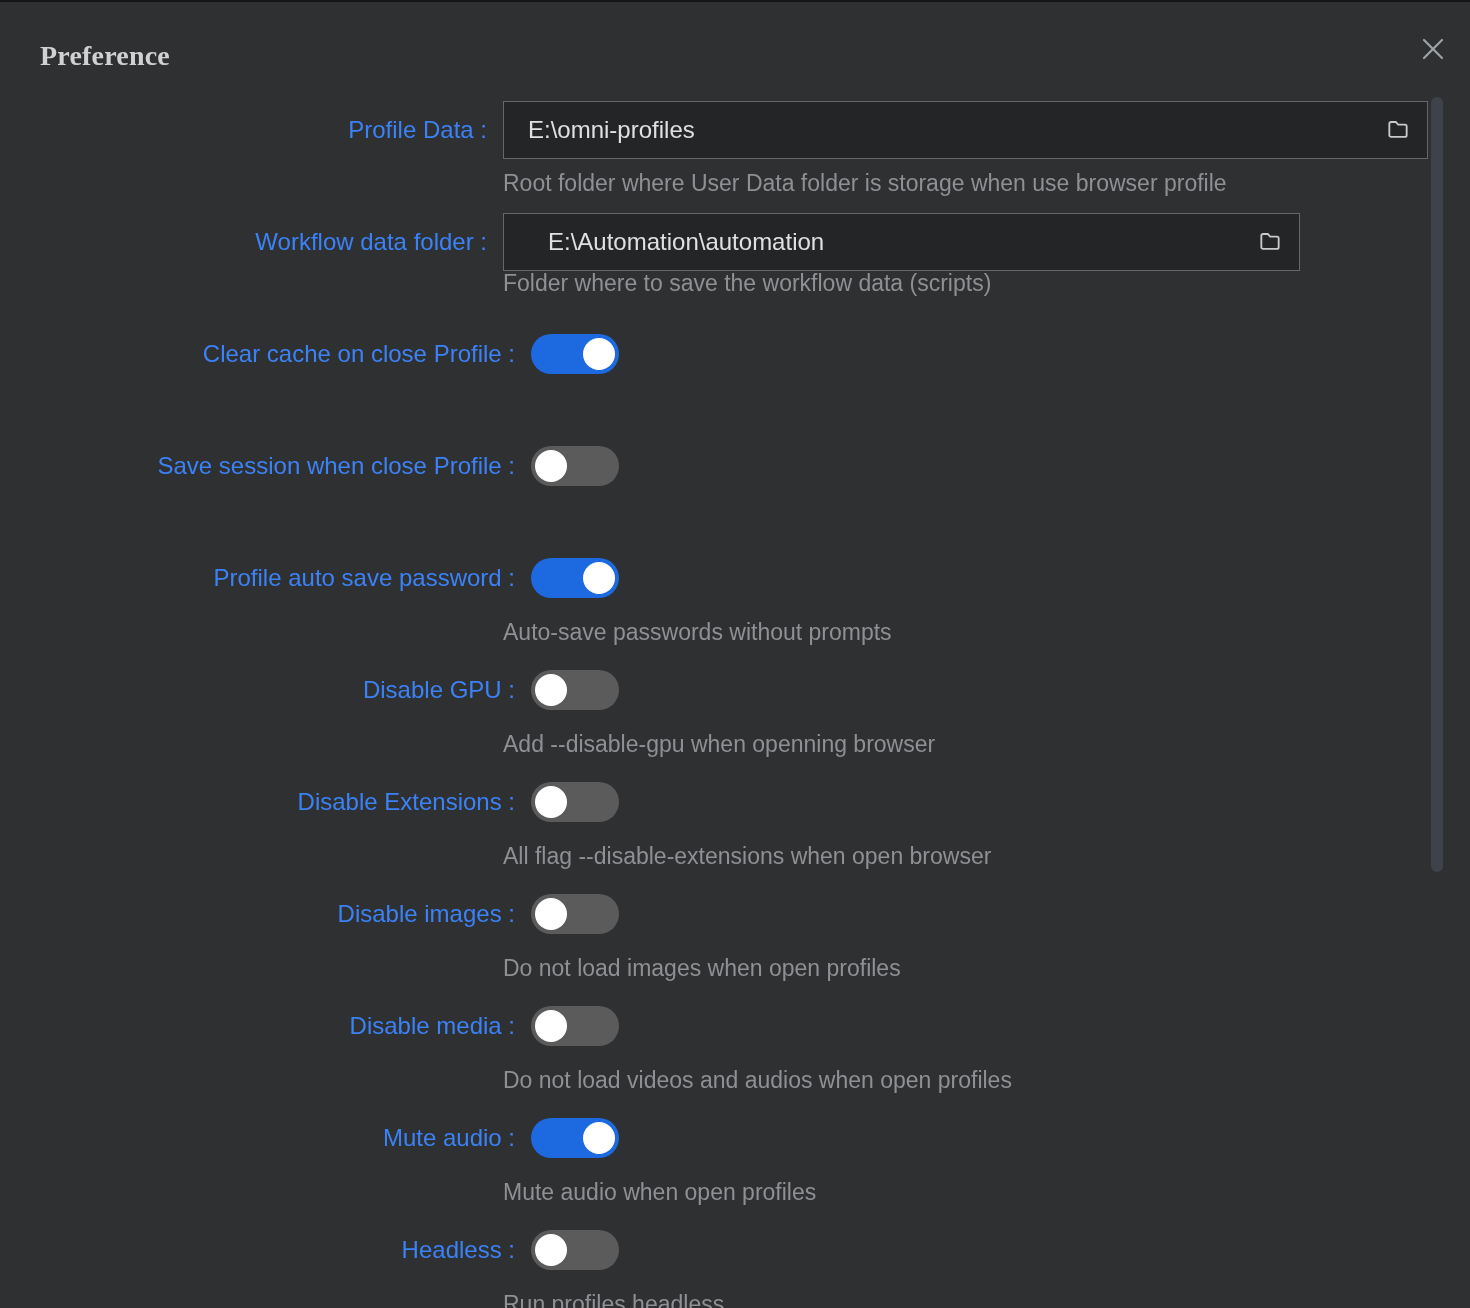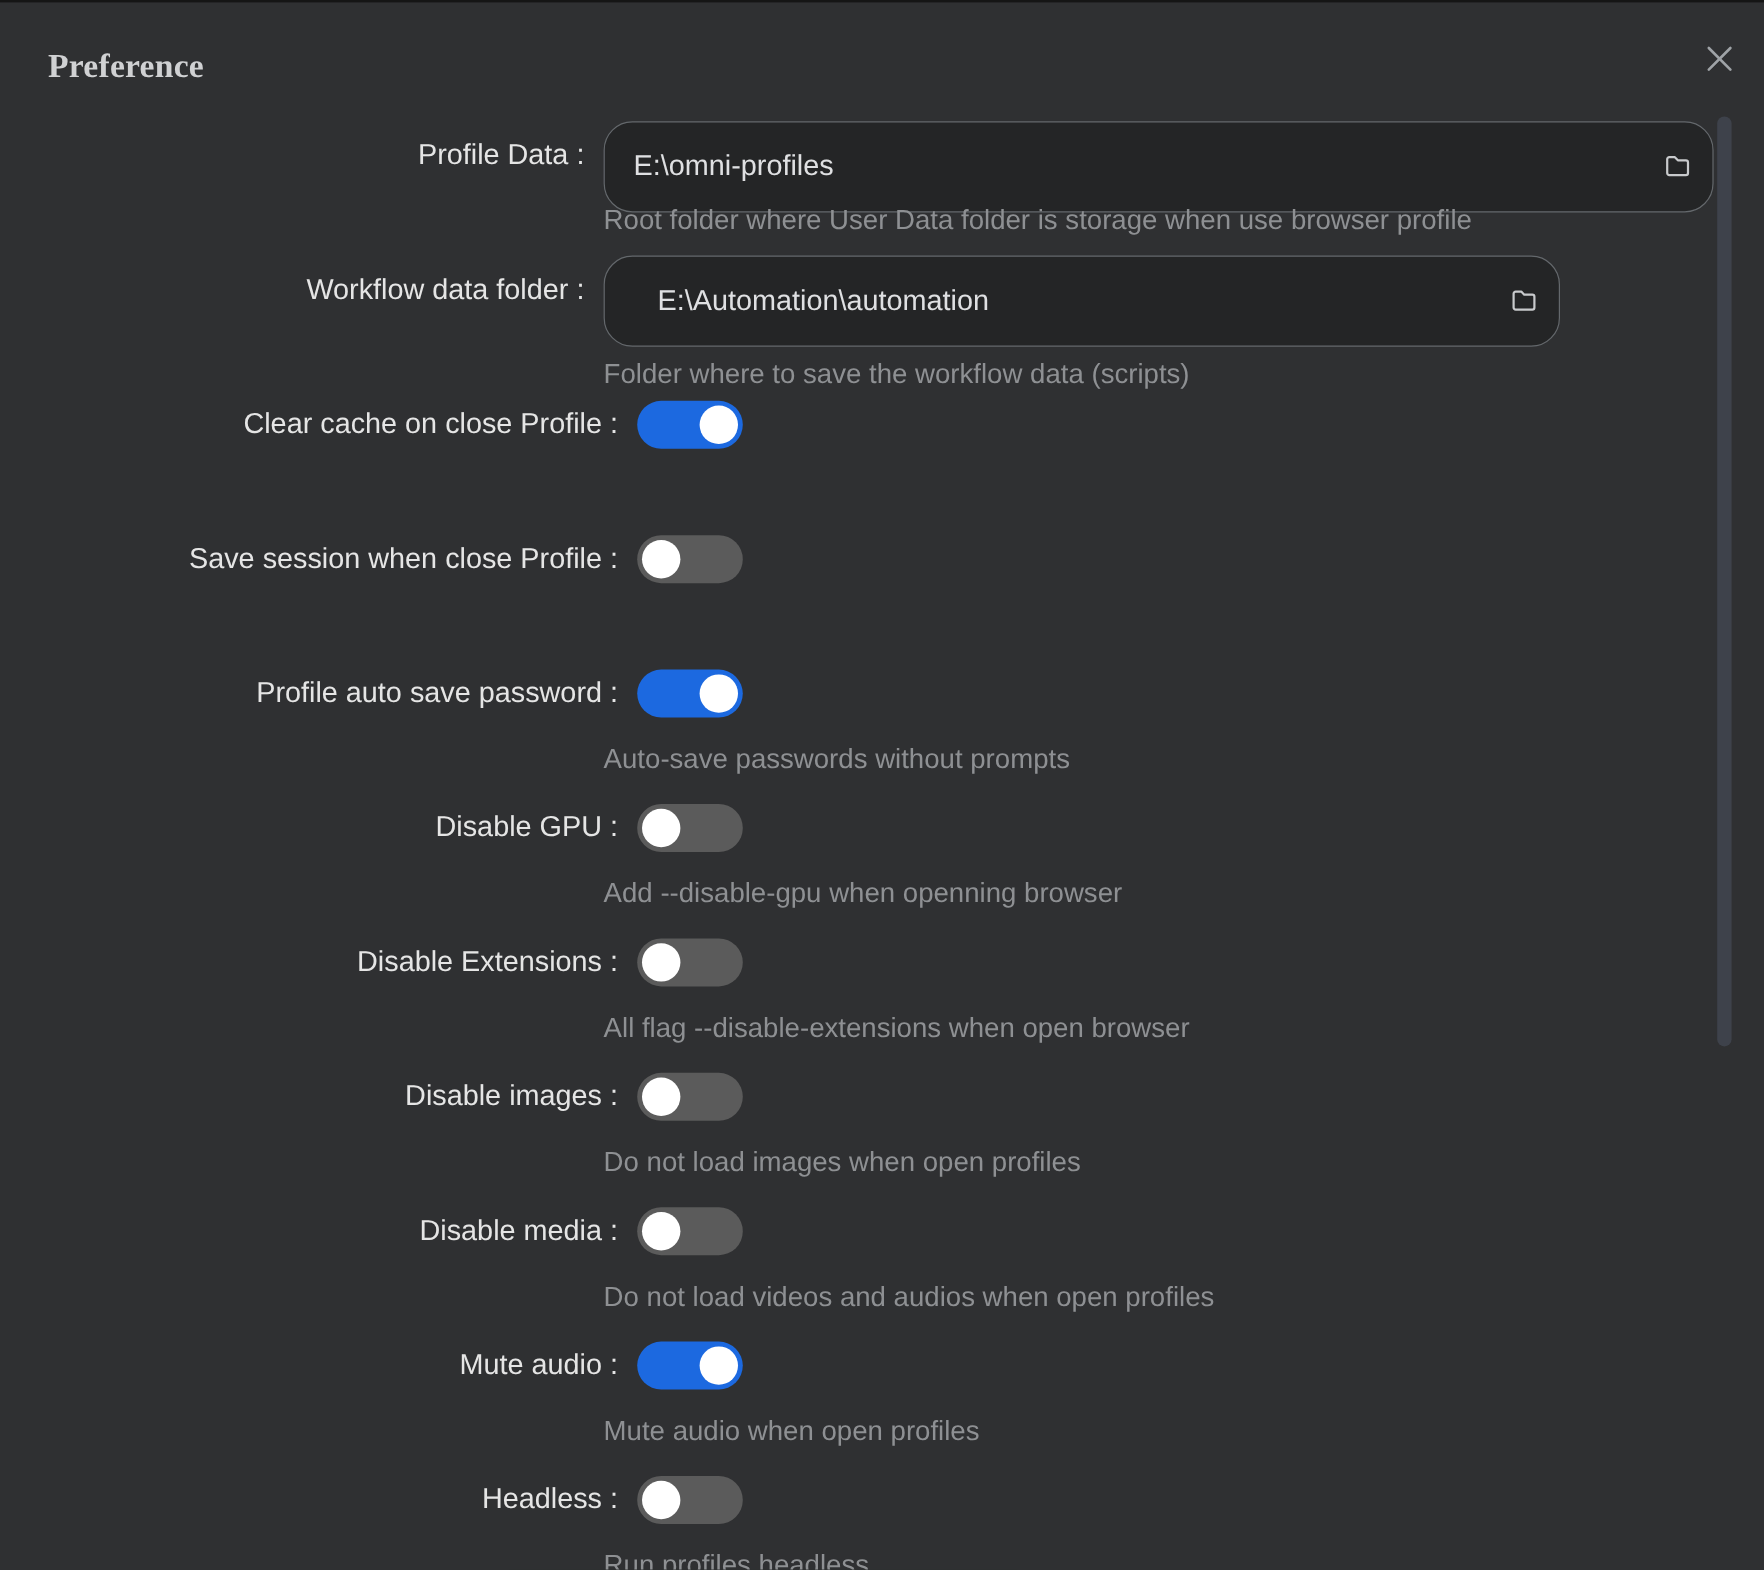--- a/index.html
+++ b/index.html
@@ -28,28 +28,28 @@
     position:absolute;left:1431px;top:95px;
     width:12px;height:775px;border-radius:6px;
     background:#3e424b;
   }
   .frow{
     position:absolute;left:0;width:1470px;
     display:flex;align-items:flex-start;
   }
   .flabel{
     width:487px;flex:0 0 487px;
-    text-align:right;color:#e5e5e5;font-size:24px;
+    text-align:right;color:#3b82f6;font-size:24px;
   }
   .lh-toggle{line-height:40px;padding-left:28px;}
   .lh-input{line-height:58px;}
   .ctrl{margin-left:16px;}
   .inputwrap{
-    height:76px;box-sizing:border-box;
-    background:#242526;border:1.5px solid #64686c;border-radius:24px;
+    height:58px;box-sizing:border-box;
+    background:#242526;border:1.5px solid #64686c;border-radius:0;
     display:flex;
   }
   .w1{width:925px;}
   .w2{width:797px;padding-left:20px;}
   .tinput{
     flex:1;min-width:0;background:transparent;border:none;outline:none;
     color:#dfe0e2;font-size:24px;font-family:"Liberation Sans", sans-serif;
     padding:0 0 0 24px;
   }
   .folderbtn{
@@ -105,21 +105,21 @@
   <div class="flabel lh-input">Workflow data folder :</div>
   <div class="inputwrap w2 ctrl">
     <input class="tinput" type="text" value="E:\Automation\automation" style="">
     <button class="folderbtn">
       <svg width="26" height="26" viewBox="0 0 24 24" fill="none" stroke="#c8cacc" stroke-width="1.7" stroke-linejoin="round">
         <path d="M4 6.2c0-.9.7-1.6 1.6-1.6h4.3l2.3 2.4h6.2c.9 0 1.6.7 1.6 1.6v8.2c0 .9-.7 1.6-1.6 1.6H5.6c-.9 0-1.6-.7-1.6-1.6V6.2Z"></path>
       </svg>
     </button>
   </div>
 </div>
-<div class="fhelper" style="top:295px">Folder where to save the workflow data (scripts)</div>
+<div class="fhelper" style="top:267px">Folder where to save the workflow data (scripts)</div>
 
 <div class="frow" style="top:332px">
   <div class="flabel lh-toggle">Clear cache on close Profile :</div>
   <div class="toggle ctrl on">
     <div class="knob"></div>
   </div>
 </div>
 
 <div class="frow" style="top:444px">
   <div class="flabel lh-toggle">Save session when close Profile :</div>

